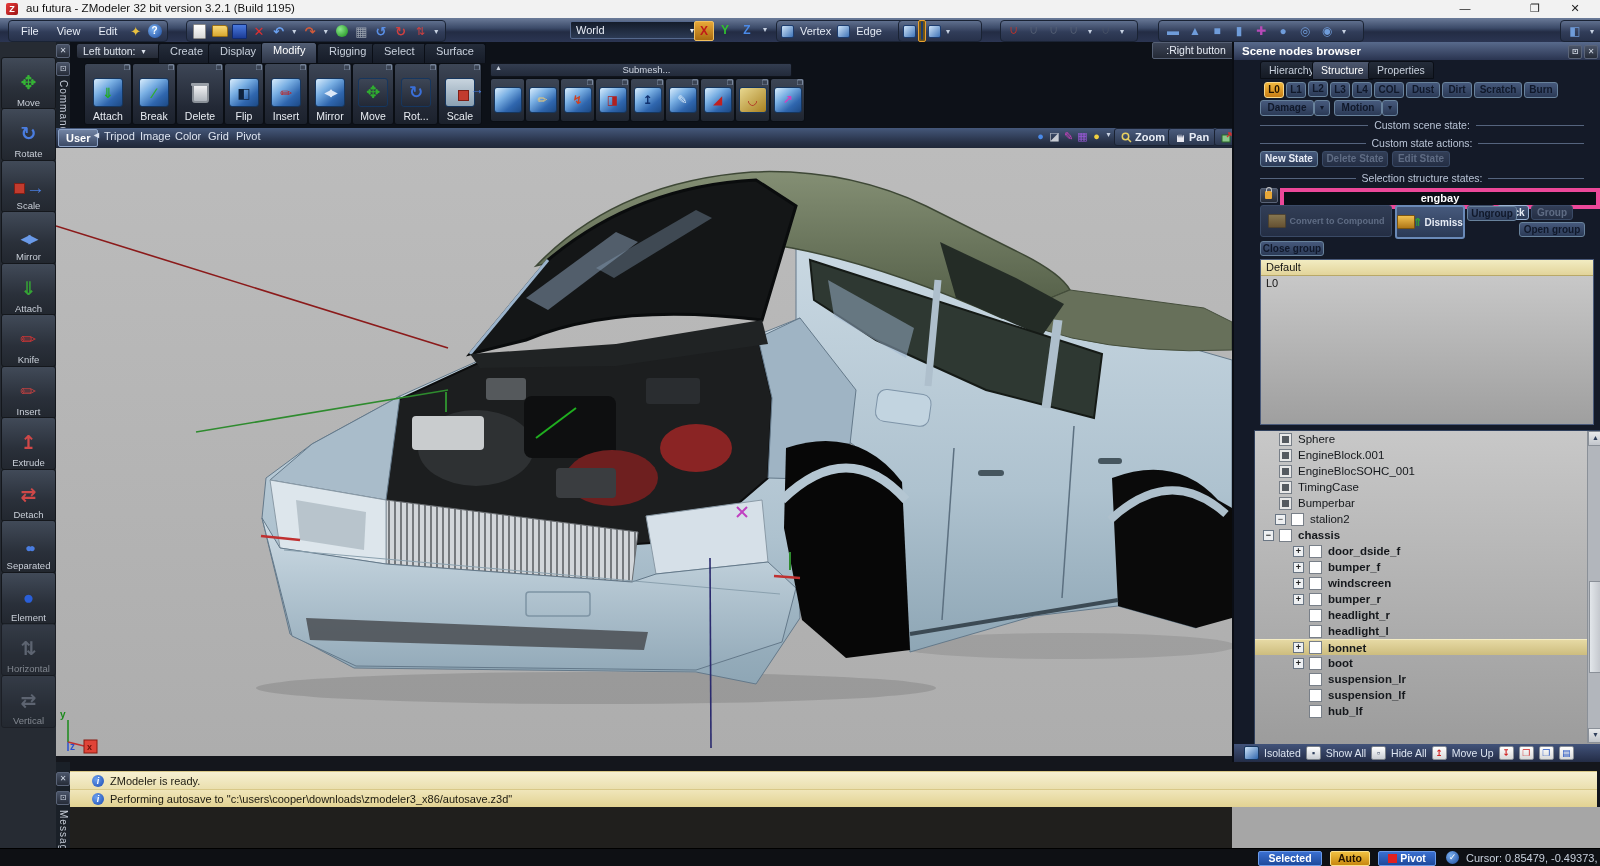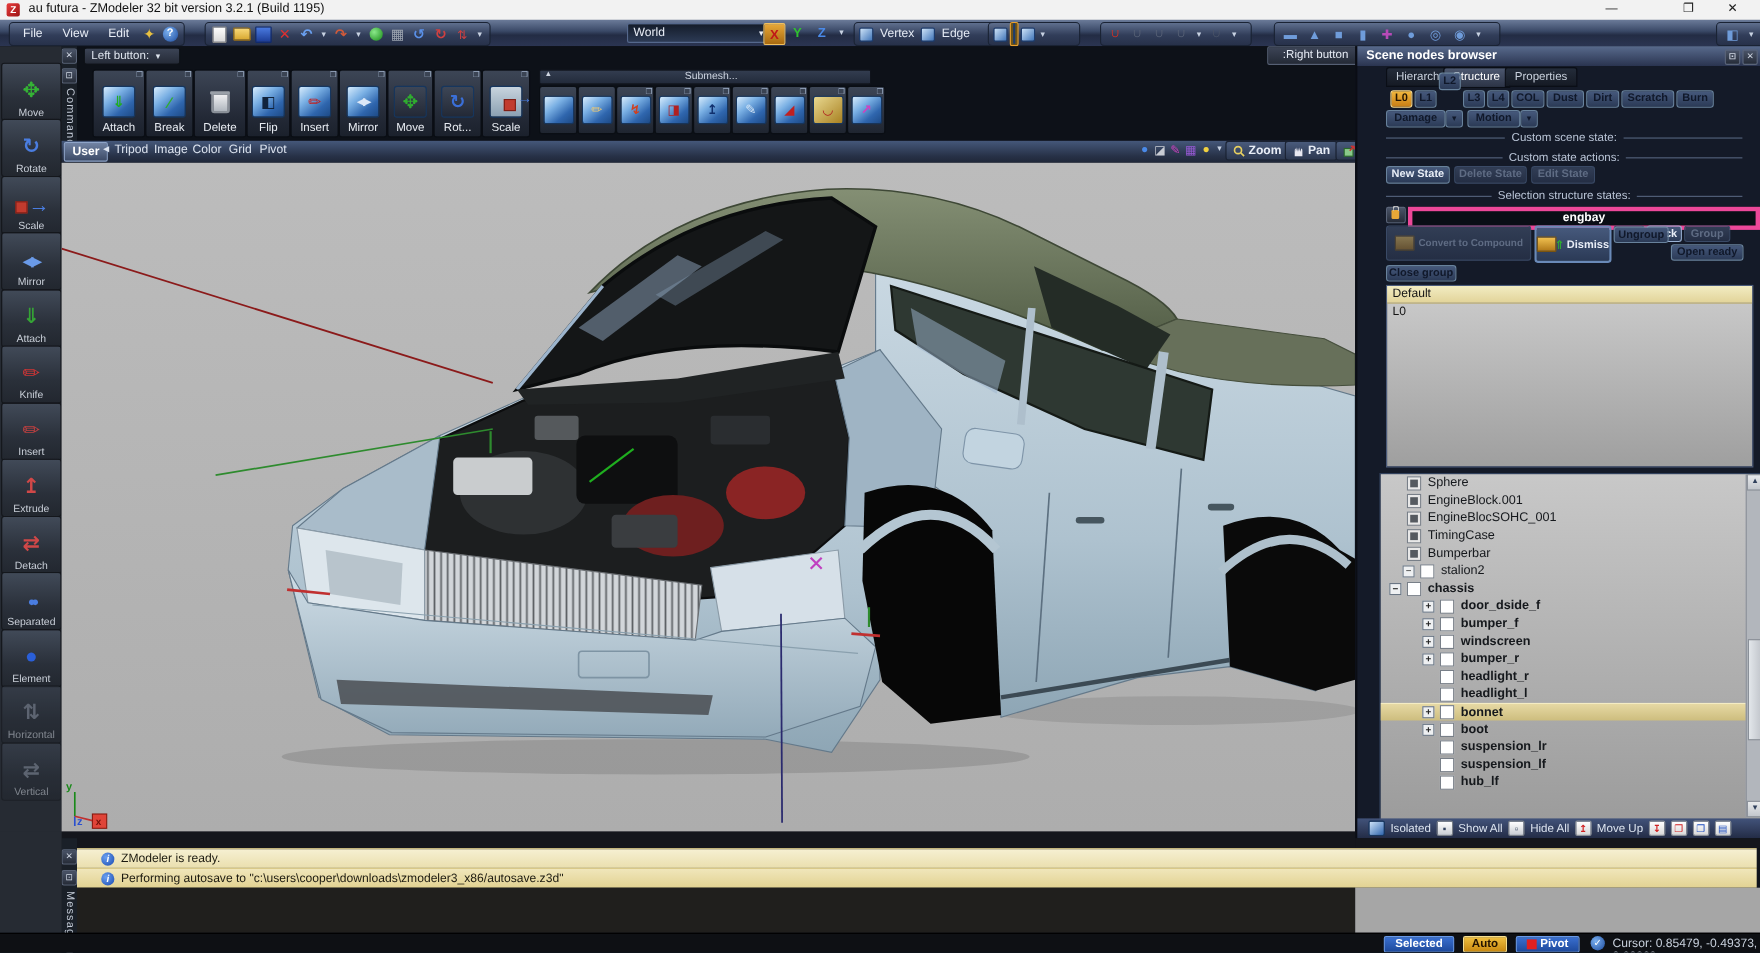--- a/index.html
+++ b/index.html
@@ -277,20 +277,28 @@
       <div class="railbtn" style="margin:2px auto">✕</div>
       <div class="railbtn" style="margin:4px auto">⊡</div>
       <div class="vtext" style="margin:3px auto 0">Commands</div>
     </div>
 
     <div class="abs dropbtn" style="left:76px;top:1px;height:14px;width:74px">
       <span>Left button:</span>
       <span style="font-size:8px">▾</span>
     </div>
 
+    <div class="abs" style="left:0;top:1px;width:1600px;height:18px">
+      <span class="rtab" style="left:158px">Create</span>
+      <span class="rtab" style="left:208px">Display</span>
+      <span class="rtab active" style="left:261px">Modify</span>
+      <span class="rtab" style="left:317px">Rigging</span>
+      <span class="rtab" style="left:372px">Select</span>
+      <span class="rtab" style="left:424px">Surface</span>
+    </div>
 
     <div class="rtool corner" style="left:84px;width:46px">
       <span class="cubeic">
           <span style="color:#1fae1f">⇓</span>
         </span>
       <span class="lbl">Attach</span>
       </div>
     <div class="rtool corner" style="left:132px;width:42px">
       <span class="cubeic">
           <span style="color:#2fae2f">∕</span>
@@ -597,21 +605,21 @@
       <span>Scene nodes browser</span>
       <span class="railbtn abs" style="left:334px;top:3px">⊡</span>
       <span class="railbtn abs" style="left:350px;top:3px">✕</span>
     </div>
     <span class="ptab" style="left:26px">Hierarchy</span>
     <span class="ptab active" style="left:78px">Structure</span>
     <span class="ptab" style="left:134px">Properties</span>
 
     <span class="sbtn on" style="left:30px;top:40px;width:18px;height:14px;line-height:14px">L0</span>
     <span class="sbtn" style="left:52px;top:40px;width:18px;height:14px;line-height:14px">L1</span>
-    <span class="sbtn" style="left:74px;top:24px;width:18px;height:14px;line-height:14px">L2</span>
+    <span class="sbtn" style="left:74px;top:39px;width:18px;height:14px;line-height:14px">L2</span>
     <span class="sbtn" style="left:96px;top:40px;width:18px;height:14px;line-height:14px">L3</span>
     <span class="sbtn" style="left:118px;top:40px;width:18px;height:14px;line-height:14px">L4</span>
     <span class="sbtn" style="left:140px;top:40px;width:28px;height:14px;line-height:14px">COL</span>
     <span class="sbtn" style="left:172px;top:40px;width:32px;height:14px;line-height:14px">Dust</span>
     <span class="sbtn" style="left:208px;top:40px;width:28px;height:14px;line-height:14px">Dirt</span>
     <span class="sbtn" style="left:240px;top:40px;width:46px;height:14px;line-height:14px">Scratch</span>
     <span class="sbtn" style="left:290px;top:40px;width:32px;height:14px;line-height:14px">Burn</span>
 
     <span class="sbtn" style="left:26px;top:58px;width:52px;height:14px;line-height:14px">Damage</span>
     <span class="sbtn" style="left:80px;top:58px;width:14px;height:14px;line-height:14px;font-size:8px">▾</span>
@@ -642,21 +650,21 @@
       </div>
     <div class="abs sbtn lite flex" style="left:161px;top:163px;width:66px;height:30px;gap:2px;justify-content:center;border:2px solid #6a8ab8">
       <span class="boxic"></span>
         <span class="garr">⇑</span>
       <span style="font-size:10px">Dismiss</span>
       </div>
     <span class="sbtn dim2" style="left:233px;top:163px;width:26px;height:13px;line-height:13px">Del</span>
     <span class="sbtn lite" style="left:263px;top:163px;width:30px;height:13px;line-height:13px;border-color:#9ab2d4">Lock</span>
     <span class="sbtn dim2" style="left:297px;top:163px;width:40px;height:13px;line-height:13px">Group</span>
     <span class="sbtn" style="left:233px;top:164px;width:48px;height:13px;line-height:13px">Ungroup</span>
-    <span class="sbtn" style="left:285px;top:180px;width:64px;height:13px;line-height:13px">Open ready</span>
+    <span class="sbtn" style="left:285px;top:180px;width:64px;height:13px;line-height:13px">Open group</span>
     <span class="sbtn" style="left:26px;top:199px;width:62px;height:13px;line-height:13px">Close group</span>
 
     <div class="stateslist" style="left:26px;top:217px;width:332px;height:164px">
       <div class="staterow sel">Default</div>
       <div class="staterow">L0</div>
     </div>
 
     <div class="tree" style="left:20px;top:388px;width:346px;height:314px">
       <div class="trow d1">
           <span class="exp none"></span>

